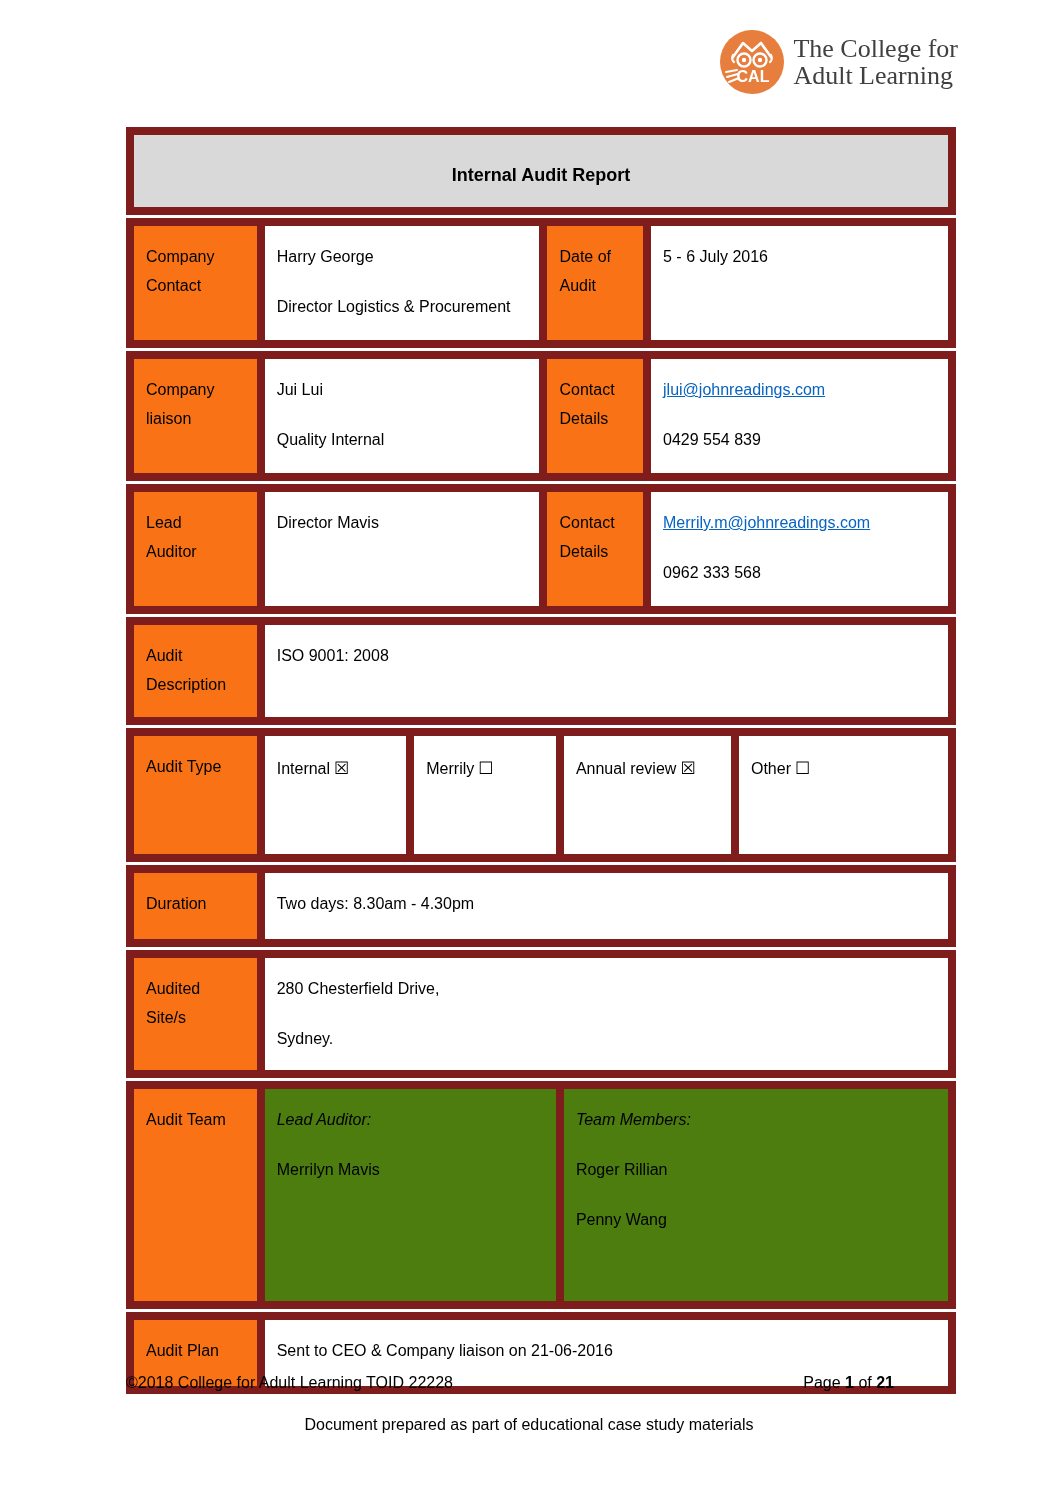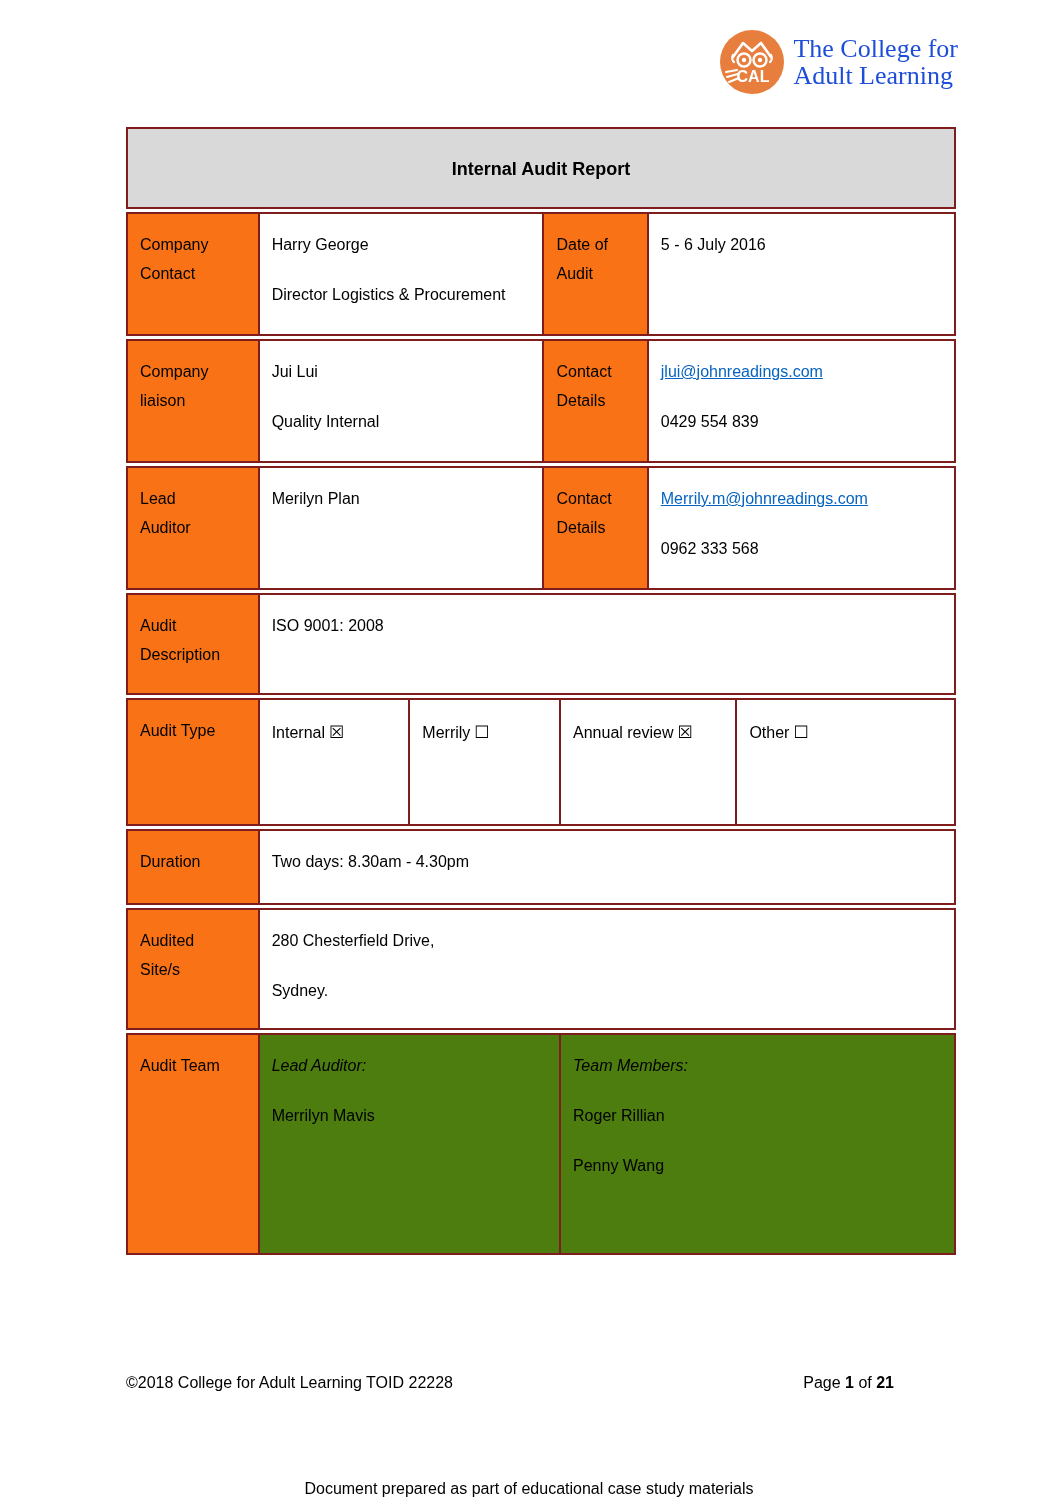--- a/index.html
+++ b/index.html
@@ -13,30 +13,30 @@
     font-size: 16px;
     color: #000000;
     overflow: hidden;
   }
 
   
   .logo { position:absolute; top:30px; right:100px; display:flex; align-items:center; gap:9px; }
   .logo-badge { width:64px; height:64px; flex:0 0 auto; }
   .logo-name {
     font-family:"Liberation Serif", serif;
-    color:#1d4ed8;
+    color:#404040;
     font-size:26px;
     line-height:1.04;
     white-space:nowrap;
   }
 
   
   .doc { position:absolute; left:126px; top:127px; width:830px; }
   table.trow { border-collapse:collapse; width:100%; table-layout:fixed; margin-bottom:3px; }
-  td { border:2px solid #7f1d1d; vertical-align:top; padding:22px 12px 10px 12px; overflow:hidden; }
+  td { border:8px solid #7f1d1d; vertical-align:top; padding:22px 12px 10px 12px; overflow:hidden; }
   td.head {
     background:#d9d9d9; text-align:center; font-weight:bold; font-size:18px;
     height:80px; padding-top:30px;
   }
   td.lbl { background:#f97316; font-weight:normal; }
   td.team-val { background:#4d7c0f; }
   .para + .para { margin-top:32px; }
   .lline + .lline { margin-top:11px; }
   .email { color:#0563c1; text-decoration:underline; cursor:pointer; }
   .it { font-style:italic; }
@@ -49,21 +49,21 @@
   .h-dur td     { height:74px;  }
   .h-site td    { height:120px; }
   .h-team td    { height:220px; }
   .h-plan td    { height:74px;  }
 
   
   .footer-line1 {
     position:absolute; left:126px; top:1374px; width:830px;
     display:flex; justify-content:space-between; padding-right:62px;
   }
-  .footer-line2 { position:absolute; left:0; top:1480px; width:1058px; text-align:center; }
+  .footer-line2 { position:absolute; left:0; top:1416px; width:1058px; text-align:center; }
   .b { font-weight:bold; }
 </style>
 </head>
 <body>
 
 <div class="page">
 
   <div class="logo">
     <svg class="logo-badge" viewBox="0 0 64 64">
       <circle cx="32" cy="32" r="32" fill="#e87e3e"></circle>
@@ -141,21 +141,21 @@
       </table>
 
     <table class="trow h-contact">
         <tbody>
           <tr>
       <td class="lbl" style="width:15.9%">
         <div class="lline">Lead</div>
         <div class="lline">Auditor</div>
       </td>
       <td style="width:34.4%">
-        <div class="para">Merilyn Plan</div>
+        <div class="para">Director Mavis</div>
       </td>
       <td class="lbl" style="width:12.6%">
         <div class="lline">Contact</div>
         <div class="lline">Details</div>
       </td>
       <td style="width:37.1%">
         <div class="para"><a class="email">Merrily.m@johnreadings.com</a></div>
         <div class="para">0962 333 568</div>
       </td>
     </tr>
@@ -238,20 +238,32 @@
       </td>
       <td class="team-val" style="width:47.7%">
         <div class="para it">Team Members:</div>
         <div class="para">Roger Rillian</div>
         <div class="para">Penny Wang</div>
       </td>
     </tr>
         </tbody>
       </table>
 
+    <table class="trow h-plan">
+        <tbody>
+          <tr>
+      <td class="lbl" style="width:15.9%">
+        <div class="lline">Audit Plan</div>
+      </td>
+      <td style="width:84.1%">
+        <div class="para">Sent to CEO &amp; Company liaison on 21-06-2016</div>
+      </td>
+    </tr>
+        </tbody>
+      </table>
 
   </div>
 
   <div class="footer-line1">
     <span>©2018 College for Adult Learning TOID 22228</span>
     <span>
       <span>Page</span>
       <span class="b">1</span>
       <span>of</span>
       <span class="b">21</span>

